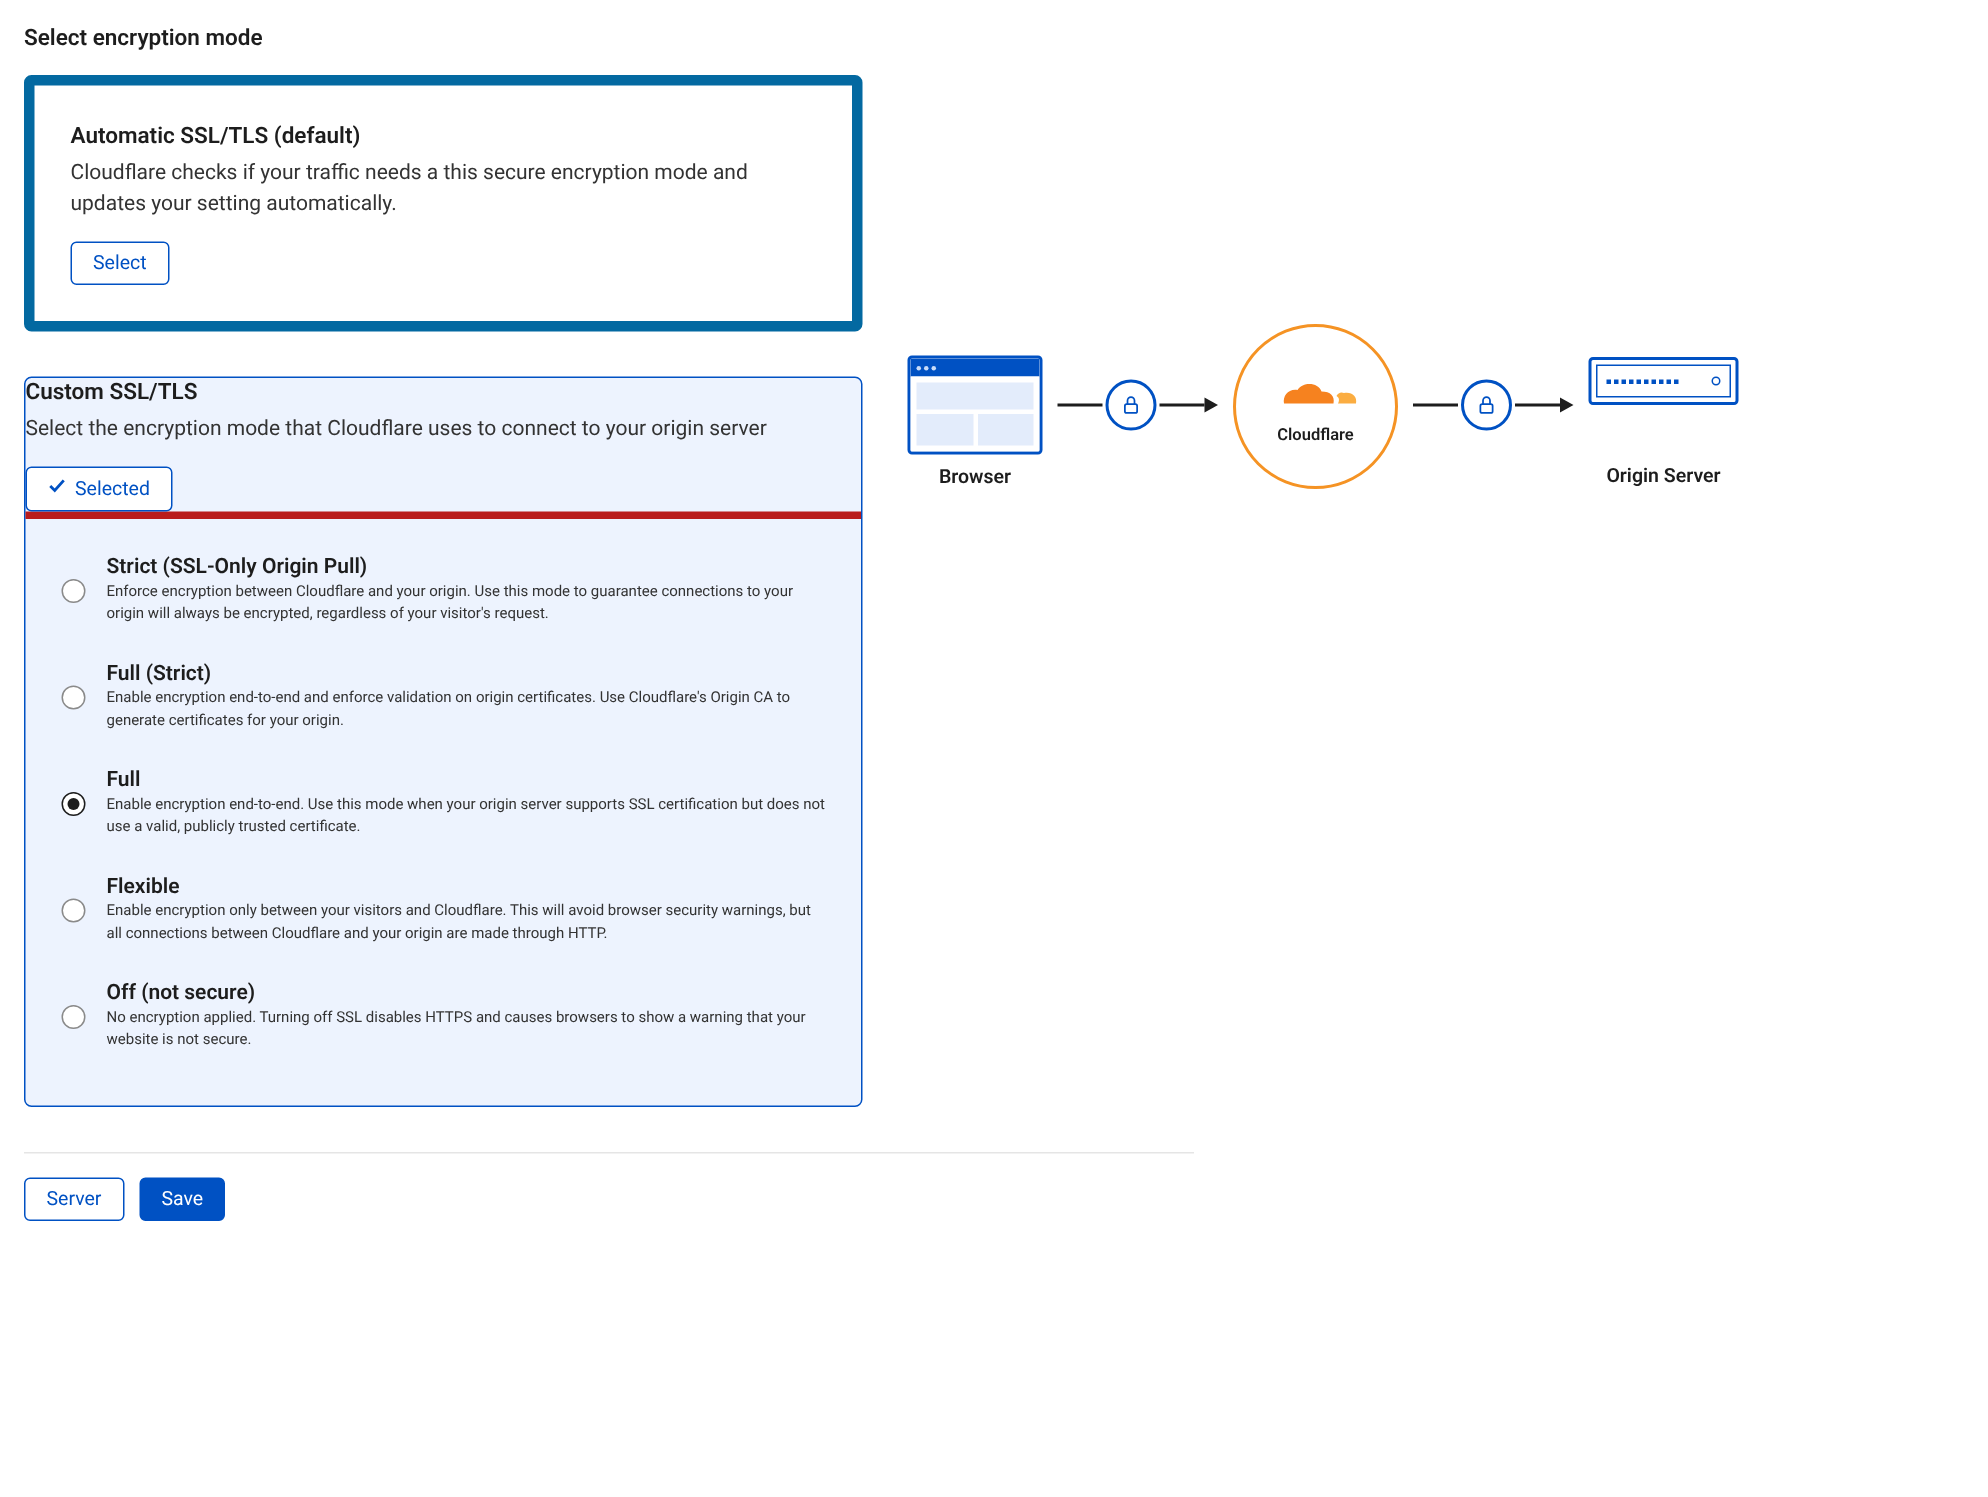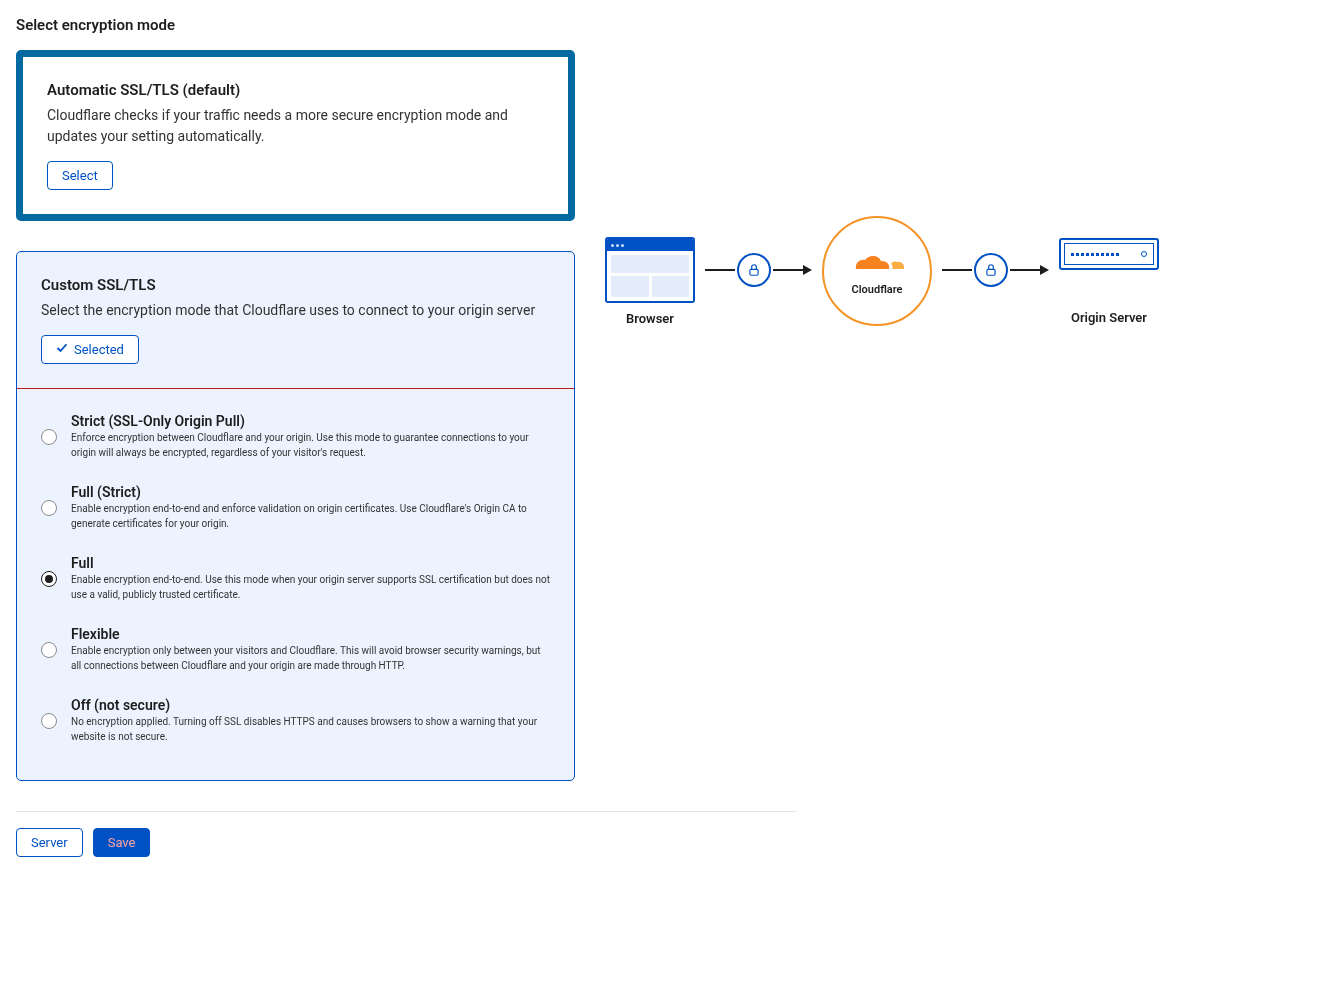--- a/index.html
+++ b/index.html
@@ -39,22 +39,21 @@
     margin-bottom: 30px;
     background: #fff;
   }
   .card.selected {
     border: 1px solid #0051c3;
     background: #edf3fe;
     padding: 0;
     margin-bottom: 0;
   }
   .card-header-zone {
-    padding: 24px;
-    border-bottom: 1px solid #b91c1c;
+    border-bottom: 5px solid #b91c1c;
   }
   .card-title {
     font-weight: 600;
     font-size: 15px;
     margin-bottom: 6px;
   }
   .card-desc {
     font-size: 14px;
     color: #333;
     line-height: 1.5;
@@ -69,21 +68,21 @@
     color: #0051c3;
     font-size: 13px;
     padding: 6px 14px;
     border-radius: 4px;
     cursor: pointer;
     font-family: inherit;
     text-align: center;
   }
   .btn.primary {
     background: #0051c3;
-    color: #fca5a5;
+    color: #ffffff;
   }
   .check-icon svg {
     width: 12px;
     height: 12px;
     stroke: #0051c3;
     stroke-width: 2.5;
     fill: none;
   }
   .radio-list {
     padding: 24px 24px 36px 24px;
@@ -275,21 +274,21 @@
 </style>
 </head>
 <body>
 
 <div class="layout">
   <div class="left-col">
     <div class="section-title">Select encryption mode</div>
 
     <div class="card">
       <div class="card-title">Automatic SSL/TLS (default)</div>
-      <div class="card-desc">Cloudflare checks if your traffic needs a more secure encryption mode and updates your setting automatically.</div>
+      <div class="card-desc">Cloudflare checks if your traffic needs a this secure encryption mode and updates your setting automatically.</div>
       <button class="btn">Select</button>
     </div>
 
     <div class="card selected">
       <div class="card-header-zone">
         <div class="card-title">Custom SSL/TLS</div>
         <div class="card-desc">Select the encryption mode that Cloudflare uses to connect to your origin server</div>
         <button class="btn">
           <span class="check-icon">
             <svg viewBox="0 0 16 16">

